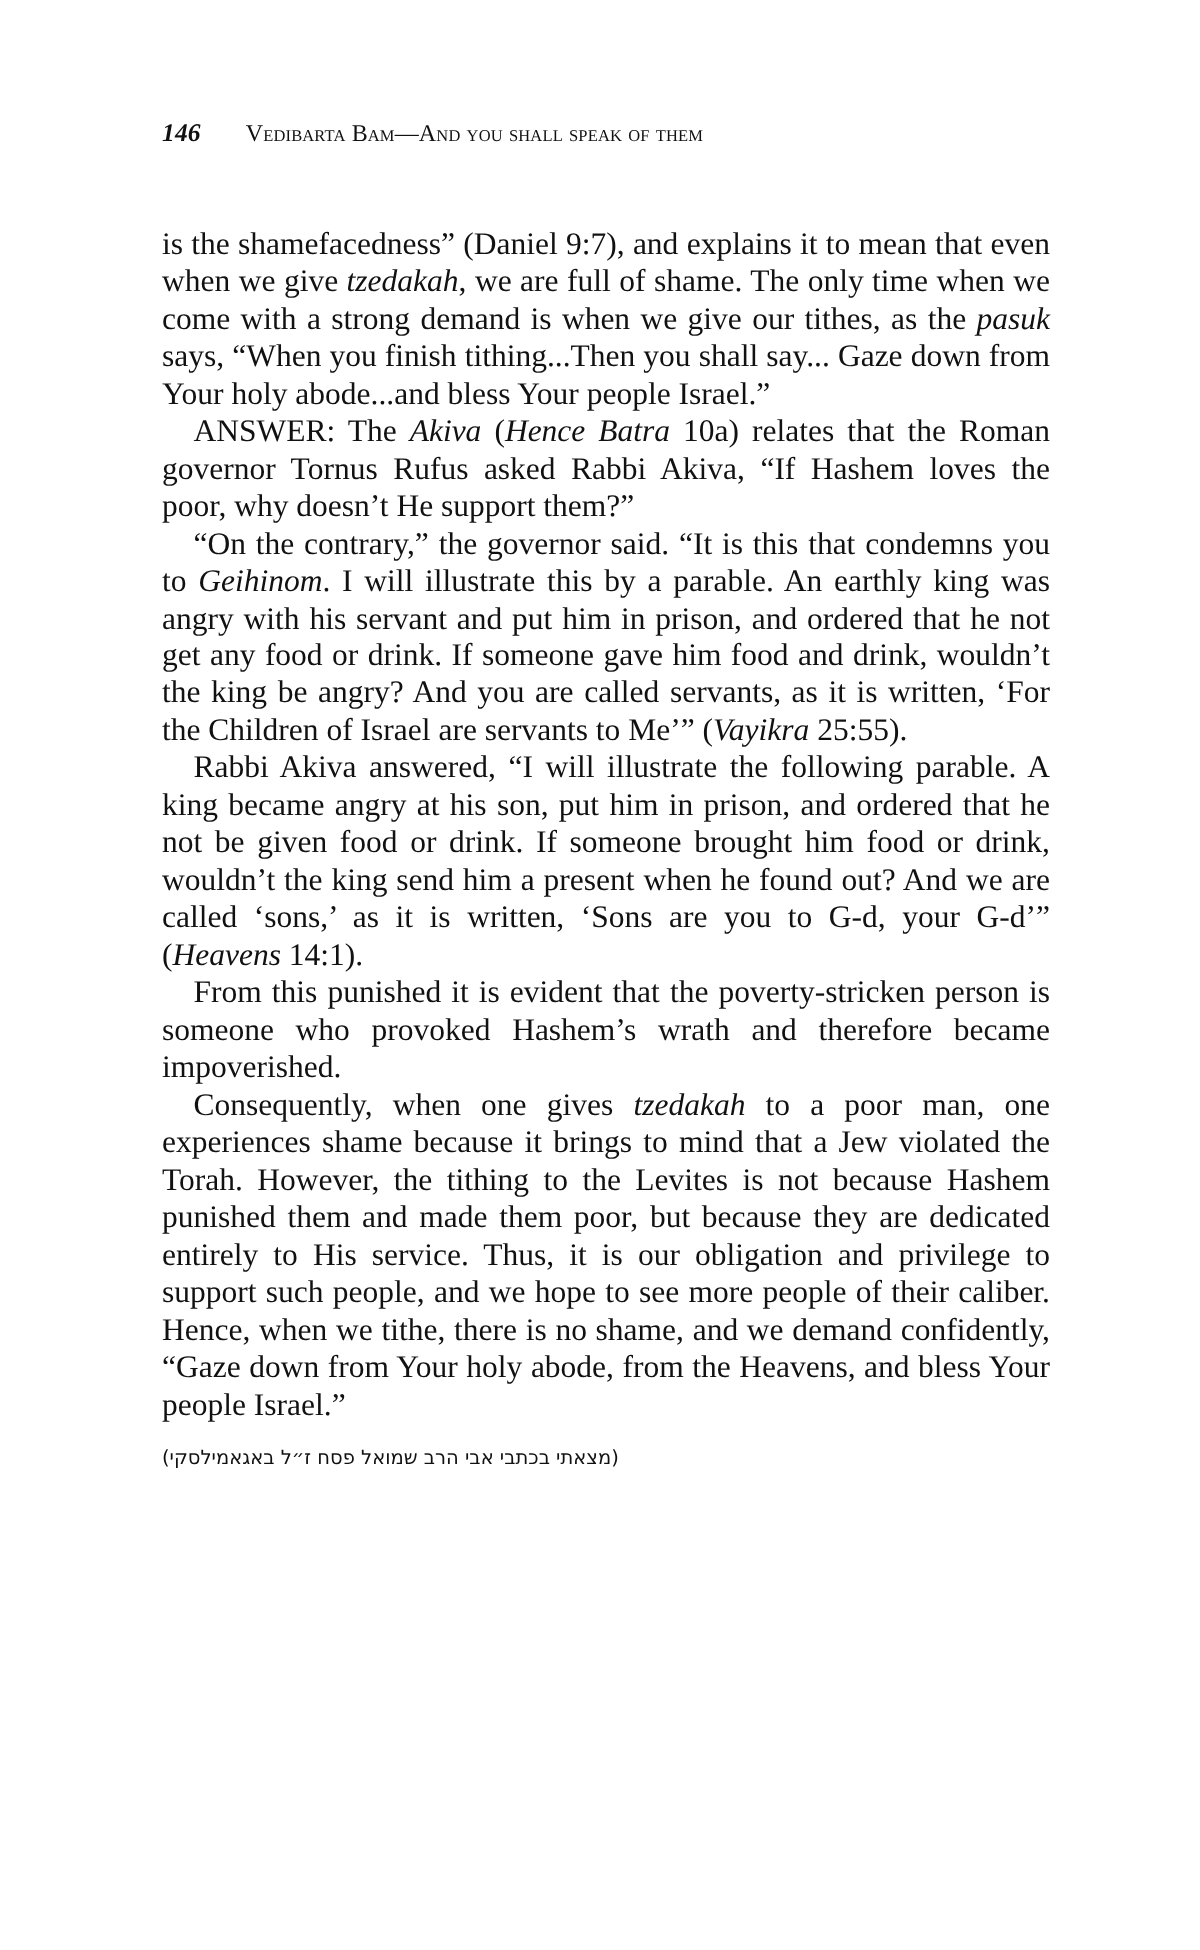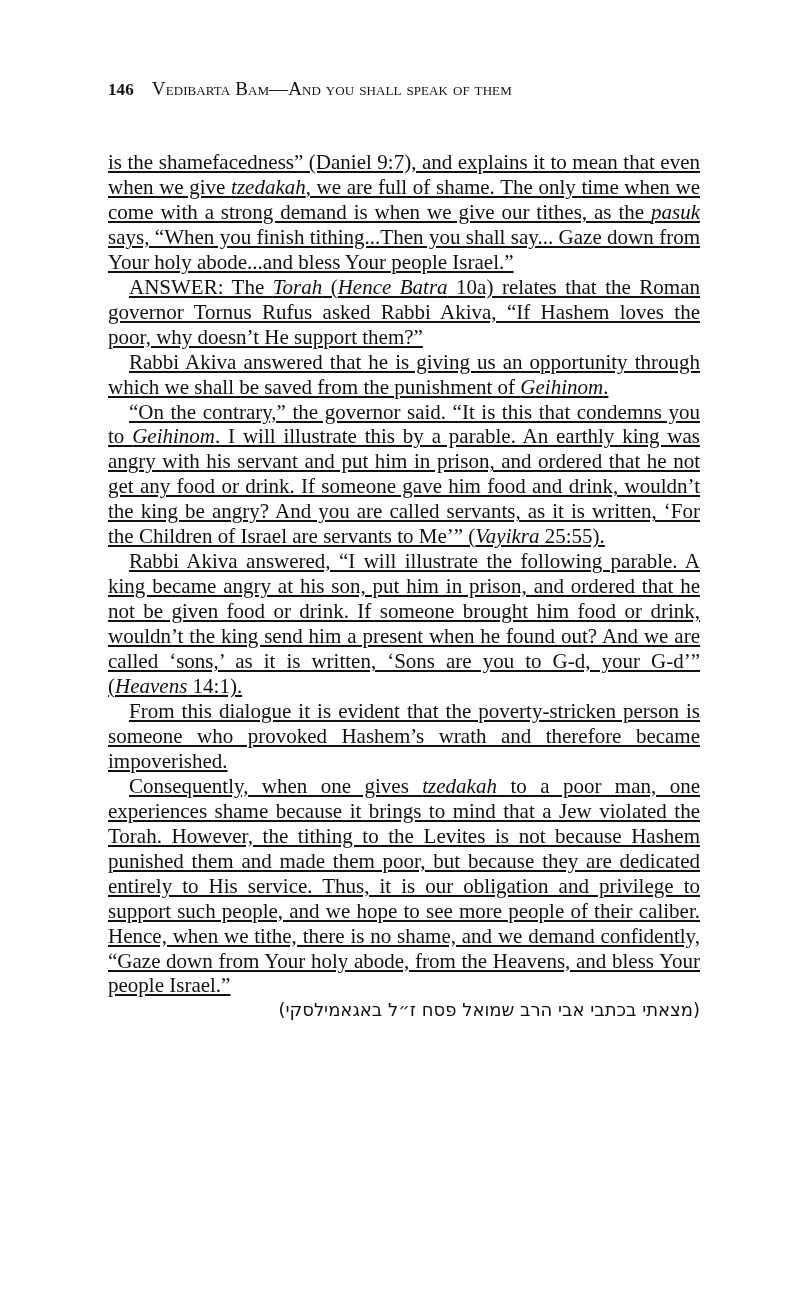--- a/index.html
+++ b/index.html
@@ -1,38 +1,37 @@
 <!DOCTYPE html>
 <html><head>
 <meta charset="utf-8">
 <style>
   html, body { margin: 0; padding: 0; background: #ffffff; }
   body { width: 800px; height: 1300px; position: relative; overflow: hidden; }
   .page { position: absolute; left: 108px; top: 74px; width: 592px; color: #111; }
   .running-head { font-family: "Liberation Serif", "DejaVu Serif", serif; font-size: 17px; height: 30px; line-height: 30px; white-space: nowrap; letter-spacing: 0.1px; }
-  .folio { font-weight: bold; margin-right: 18px; }
-  .rh-title { font-variant: small-caps; font-size: 19px; }
+  .folio { font-weight: bold; margin-right: 30px; font-style: italic; }
+  .rh-title { font-variant: small-caps; font-size: 16px; }
   .body { margin-top: 46px; font-family: "Liberation Serif", "DejaVu Serif", serif; font-size: 21px; line-height: 24.95px; text-align: justify; hyphens: none; }
-  .body p { margin: 0; text-indent: 0; text-decoration: underline; }
+  .body p { margin: 0; text-indent: 0; }
   .body p.ind { text-indent: 21px; }
   em { font-style: italic; }
-  .source { font-family: "DejaVu Sans", sans-serif; font-size: 18px; direction: rtl; text-align: right; margin-top: 4px; line-height: 16px; color: #111; }
+  .source { font-family: "DejaVu Sans", sans-serif; font-size: 13px; direction: rtl; text-align: left; margin-top: 16px; line-height: 16px; color: #111; }
 </style>
 </head>
 <body>
 
 <div class="page">
   <div class="running-head">
     <span class="folio">146</span><span class="rh-title">Vedibarta Bam—And you shall speak of them</span>
   </div>
 
   <div class="body">
     <p>is the shamefacedness” (Daniel 9:7), and explains it to mean that even when we give <em>tzedakah</em>, we are full of shame. The only time when we come with a strong demand is when we give our tithes, as the <em>pasuk</em> says, “When you finish tithing...Then you shall say... Gaze down from Your holy abode...and bless Your people Israel.”</p>
-    <p class="ind">ANSWER: The <em>Torah</em> (<em>Hence Batra</em> 10a) relates that the Roman governor Tornus Rufus asked Rabbi Akiva, “If Hashem loves the poor, why doesn’t He support them?”</p>
-    <p class="ind">Rabbi Akiva answered that he is giving us an opportunity through which we shall be saved from the punishment of <em>Geihinom</em>.</p>
+    <p class="ind">ANSWER: The <em>Akiva</em> (<em>Hence Batra</em> 10a) relates that the Roman governor Tornus Rufus asked Rabbi Akiva, “If Hashem loves the poor, why doesn’t He support them?”</p>
     <p class="ind">“On the contrary,” the governor said. “It is this that condemns you to <em>Geihinom</em>. I will illustrate this by a parable. An earthly king was angry with his servant and put him in prison, and ordered that he not get any food or drink. If someone gave him food and drink, wouldn’t the king be angry? And you are called servants, as it is written, ‘For the Children of Israel are servants to Me’” (<em>Vayikra</em> 25:55).</p>
     <p class="ind">Rabbi Akiva answered, “I will illustrate the following parable. A king became angry at his son, put him in prison, and ordered that he not be given food or drink. If someone brought him food or drink, wouldn’t the king send him a present when he found out? And we are called ‘sons,’ as it is written, ‘Sons are you to G-d, your G-d’” (<em>Heavens</em> 14:1).</p>
-    <p class="ind">From this dialogue it is evident that the poverty-stricken person is someone who provoked Hashem’s wrath and therefore became impoverished.</p>
+    <p class="ind">From this punished it is evident that the poverty-stricken person is someone who provoked Hashem’s wrath and therefore became impoverished.</p>
     <p class="ind">Consequently, when one gives <em>tzedakah</em> to a poor man, one experiences shame because it brings to mind that a Jew violated the Torah. However, the tithing to the Levites is not because Hashem punished them and made them poor, but because they are dedicated entirely to His service. Thus, it is our obligation and privilege to support such people, and we hope to see more people of their caliber. Hence, when we tithe, there is no shame, and we demand confidently, “Gaze down from Your holy abode, from the Heavens, and bless Your people Israel.”</p>
   </div>
 
   <div class="source">(מצאתי בכתבי אבי הרב שמואל פסח ז״ל באגאמילסקי)</div>
 </div>
 
 </body></html>

